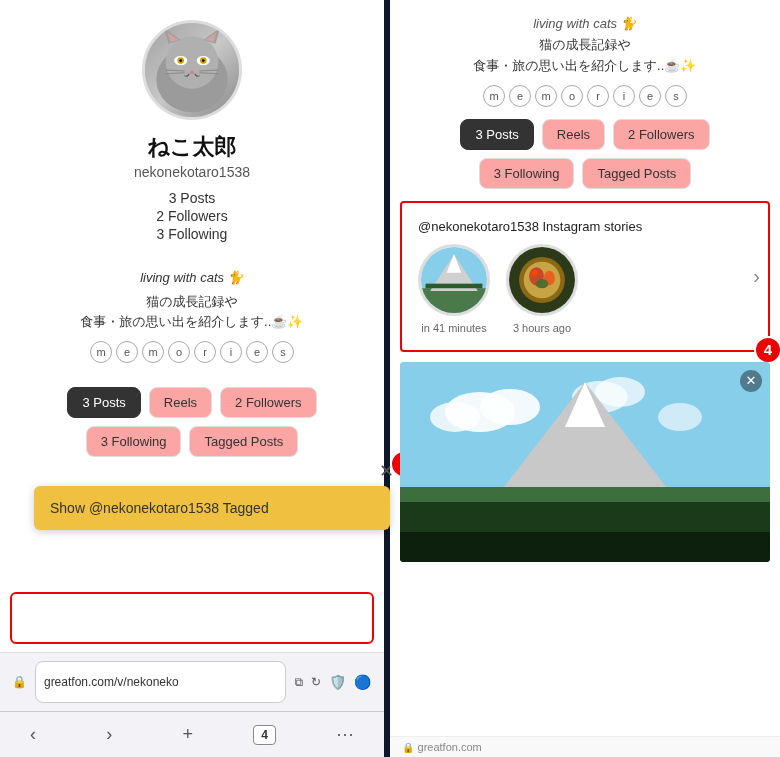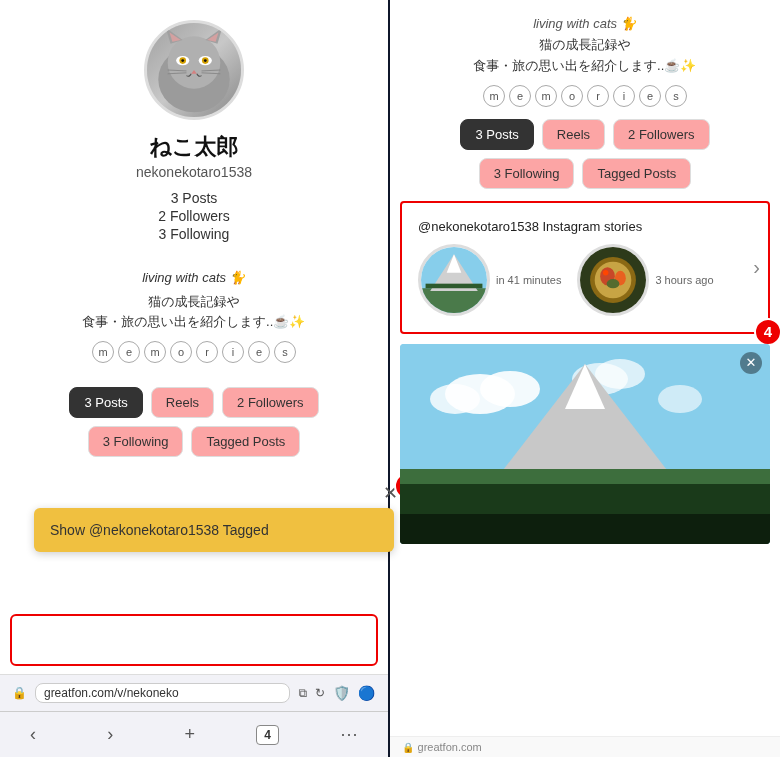--- a/index.html
+++ b/index.html
@@ -18,21 +18,21 @@
       flex: 1;
       overflow: hidden;
     }
 
     
     .left-panel {
       width: 390px;
       background: #fff;
       display: flex;
       flex-direction: column;
-      border-right: 2px solid #0f172a;
+      border-right: 6px solid #0f172a;
       position: relative;
     }
 
     .profile-section {
       display: flex;
       flex-direction: column;
       align-items: center;
       padding: 20px 20px 10px;
     }
 
@@ -177,21 +177,21 @@
       gap: 8px;
       font-size: 12px;
       color: #555;
     }
 
     .url-bar {
       flex: 1;
       background: #fff;
       border: 1px solid #ccc;
       border-radius: 8px;
-      padding: 2px 8px;
+      padding: 13px 8px;
       font-size: 12px;
       color: #333;
       display: flex;
       align-items: center;
       gap: 4px;
     }
 
     .nav-bottom {
       background: #f2f2f7;
       border-top: 1px solid #ccc;
@@ -283,21 +283,21 @@
     }
 
     .stories-row {
       display: flex;
       gap: 16px;
       align-items: flex-start;
     }
 
     .story-item {
       display: flex;
-      flex-direction: row;
+      flex-direction: column;
       align-items: center;
       gap: 6px;
     }
 
     .story-circle {
       width: 72px;
       height: 72px;
       border-radius: 50%;
       overflow: hidden;
       border: 3px solid #ddd;

